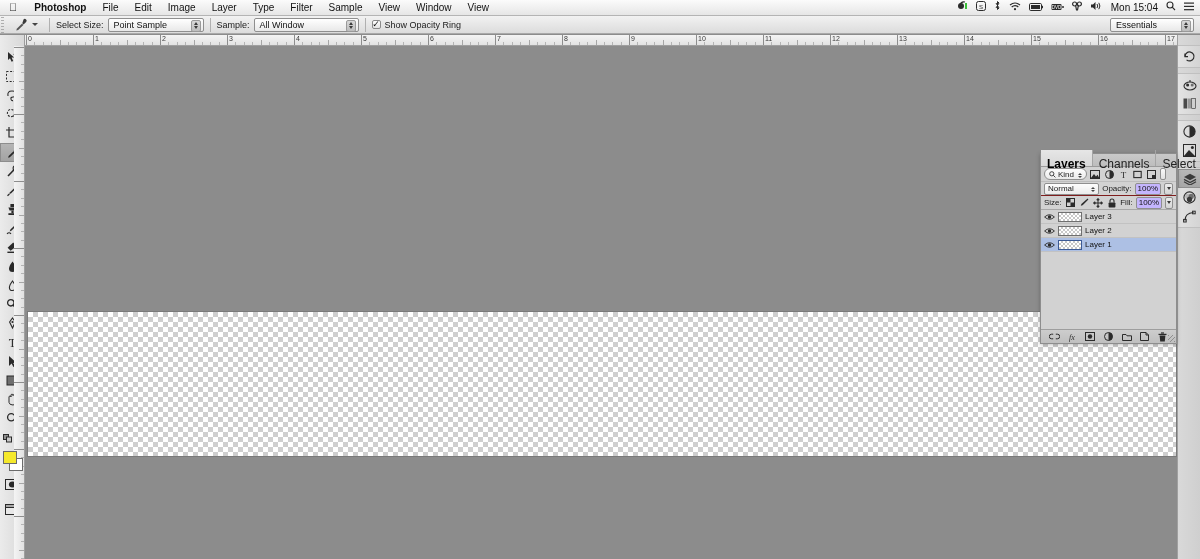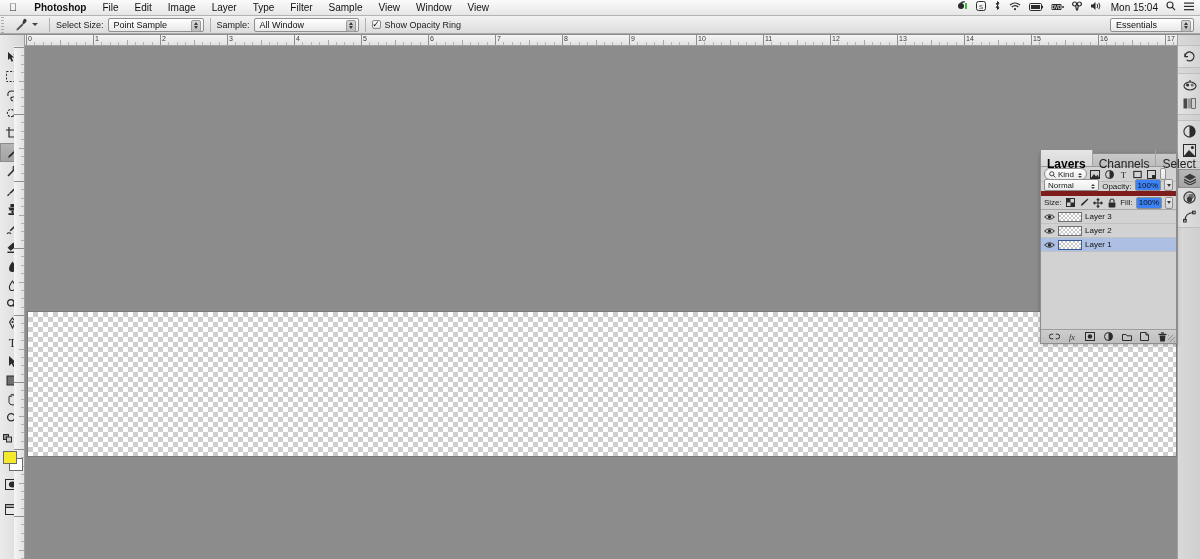--- a/index.html
+++ b/index.html
@@ -176,36 +176,36 @@
   .kind-popup .arrows i.dn{border-top:2.5px solid #444;}
   .fbtn{ width:12px;height:12px;display:flex;align-items:center;justify-content:center;
     font-size:8px;color:#2b2b2b;}
   .toggle-pill{ width:6px;height:12px;border:1px solid #8f8f8f;border-radius:2px;
     background:linear-gradient(#fafafa,#e2e2e2); margin-left:1px;}
 
   .blend-row, .lock-row{
     height:14px; display:flex; align-items:center; gap:3px; padding:0 3px;
     background:#d2d2d2;
   }
-  .blend-row{ border-bottom:5px solid #7f1d1d;align-items:flex-end; }
+  .blend-row{ border-bottom:1px solid #7f1d1d; }
   .lock-row{ border-bottom:1px solid #a8a8a8; }
   .blend-popup{
     flex:1; height:12px; border:1px solid #8f8f8f; border-radius:2px;
     background:linear-gradient(#fdfdfd,#ebebeb); font-size:8px;
     display:flex; align-items:center; padding:0 12px 0 3px; position:relative;
   }
   .blend-popup .arrows{position:absolute;right:1px;top:0;height:12px;width:8px;
     display:flex;flex-direction:column;align-items:center;justify-content:center;gap:1px;}
   .blend-popup .arrows i{display:block;width:0;height:0;border-left:2px solid transparent;border-right:2px solid transparent;}
   .blend-popup .arrows i.up{border-bottom:2.5px solid #444;}
   .blend-popup .arrows i.dn{border-top:2.5px solid #444;}
   .minilabel{ font-size:8px; color:#1a1a1a; white-space:nowrap;}
   .numfield{
     height:12px; min-width:26px; border:1px solid #8f8f8f; border-radius:2px;
-    background:#3b82f6; font-size:8px; display:flex; align-items:center;
+    background:#c4b5fd; font-size:8px; display:flex; align-items:center;
     justify-content:flex-start; padding:0 2px; color:#111;
   }
   .stepper{ width:9px;height:12px;border:1px solid #8f8f8f;border-radius:2px;
     background:linear-gradient(#ececec,#d4d4d4); display:flex;align-items:center;justify-content:center;}
   .stepper i{display:block;width:0;height:0;border-left:2.5px solid transparent;border-right:2.5px solid transparent;border-top:3px solid #3a3a3a;}
   .lockicon{ width:12px;height:12px;display:flex;align-items:center;justify-content:center;color:#222;font-size:9px;}
 
   .layer-list{ flex:1; background:#d2d2d2; overflow:hidden; }
   .layer-row{
     height:14px; display:flex; align-items:center;

